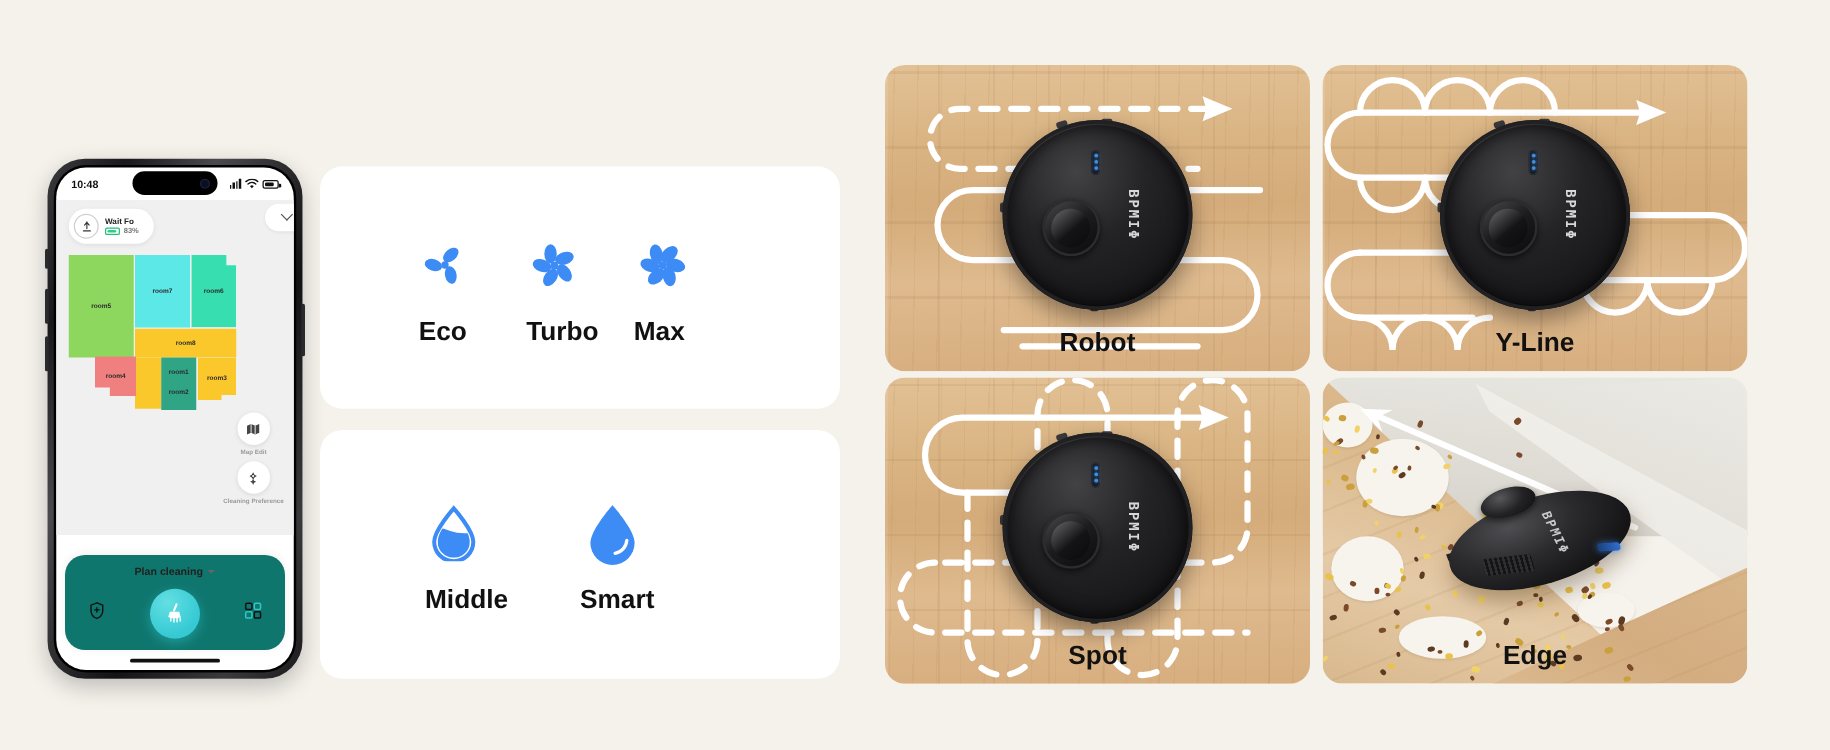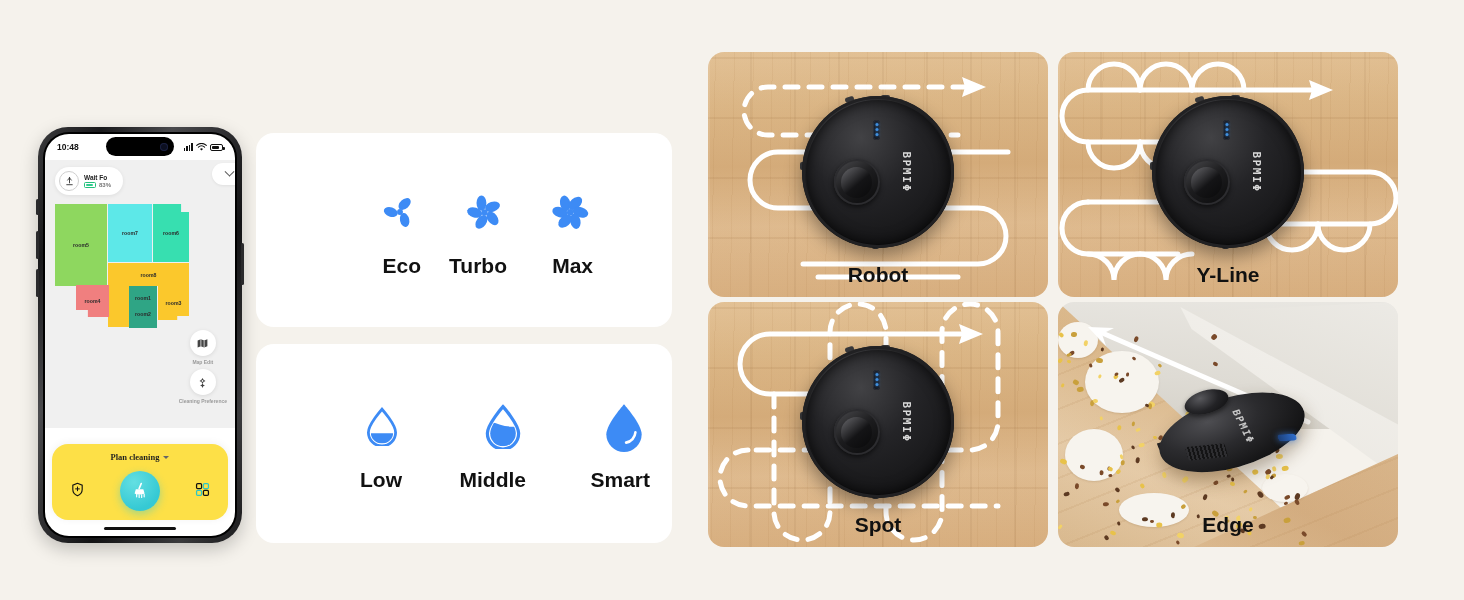--- a/index.html
+++ b/index.html
@@ -131,22 +131,22 @@
     width: 26px; height: 26px; border-radius: 50%; background: #fff;
     display: flex; align-items: center; justify-content: center;
     box-shadow: 0 1px 4px rgba(0,0,0,.1);
   }
   .fbtn svg { width: 13px; height: 13px; }
   .fcap { font-size: 5px; color: #9a9a9a; font-weight: 600; white-space: nowrap; }
 
   
   .ctrl-card {
     position: absolute; left: 7px; right: 7px; bottom: 16px; height: 76px;
-    background: #fde047; border-radius: 16px; box-shadow: 0 -1px 8px rgba(0,0,0,.06);
-    display: flex; flex-direction: column; align-items: center; padding-top: 8px; font-family: Liberation Serif, serif;
+    background: #0f766e; border-radius: 16px; box-shadow: 0 -1px 8px rgba(0,0,0,.06);
+    display: flex; flex-direction: column; align-items: center; padding-top: 8px;
   }
   .plan-row { display: flex; align-items: center; gap: 4px; }
   .plan-row .lbl { font-size: 8.5px; font-weight: 600; color: #1f1f1f; }
   .caret { width: 0; height: 0; border-left: 3px solid transparent; border-right: 3px solid transparent; border-top: 3.5px solid #666; }
   .btn-row { display: flex; align-items: center; justify-content: space-between; width: 100%; padding: 0 18px; margin-top: 9px; }
   .icon-btn svg { width: 15px; height: 15px; }
   .start-btn {
     width: 40px; height: 40px; border-radius: 50%;
     background: radial-gradient(circle at 35% 28%, #63dfe2 0%, #35c9d4 70%);
     display: flex; align-items: center; justify-content: center;
@@ -161,21 +161,21 @@
   
   .card {
     position: absolute; background: #fff; border-radius: 18px;
   }
   .card-fan   { left: 256px; top: 133px; width: 416px; height: 194px; }
   .card-water { left: 256px; top: 344px; width: 416px; height: 199px; }
   .opt-row {
     position: absolute; left: 0; right: 0; top: 50%; transform: translateY(-50%);
     display: flex; align-items: flex-end; justify-content: center; gap: 0;
   }
-  .opt { display: flex; flex-direction: column; align-items: flex-end; }
+  .opt { display: flex; flex-direction: column; align-items: flex-start; }
   .opt .glyph { height: 60px; display: flex; align-items: center; justify-content: center; }
   .opt .cap { font-weight: 600; color: #111; margin-top: 12px; }
   .card-fan .opt { width: 86px; }
   .card-fan .cap { font-size: 21px; }
   .card-water .opt { width: 124px; }
   .card-water .cap { font-size: 21px; }
 
   
   .tile {
     position: absolute; border-radius: 16px; overflow: hidden;
@@ -521,34 +521,20 @@
            <circle cx="50" cy="50" r="7" fill="#3d8bf5"></circle>
          </svg>
        </div>
        <div class="cap">Max</div>
         </div>
       </div>
   </div>
 
   <div class="card card-water">
     <div class="opt-row" id="water-row">
-        <div class="opt">
-          <div class="glyph">
-         <svg width="40" height="40" viewBox="0 0 100 100">
-              <path d="M50 8 C50 8 84 46 84 66 a34 34 0 0 1 -68 0 C16 46 50 8 50 8z" fill="none" stroke="#3d8bf5" stroke-width="7"></path>
-               <clipPath id="wc0">
-                <path d="M50 14 C50 14 78 48 78 66 a28 28 0 0 1 -56 0 C22 48 50 14 50 14z"></path>
-              </clipPath>
-               <g clip-path="url(#wc0)">
-                 <path d="M0 68.24 q22 0 44 0 q22 0 56 0 V100 H0 z" fill="#3d8bf5"></path>
-               </g>
-            </svg>
-       </div>
-       <div class="cap">Low</div>
-        </div>
         <div class="opt">
           <div class="glyph">
          <svg width="46" height="46" viewBox="0 0 100 100">
               <path d="M50 8 C50 8 84 46 84 66 a34 34 0 0 1 -68 0 C16 46 50 8 50 8z" fill="none" stroke="#3d8bf5" stroke-width="7"></path>
                <clipPath id="wc1">
                 <path d="M50 14 C50 14 78 48 78 66 a28 28 0 0 1 -56 0 C22 48 50 14 50 14z"></path>
               </clipPath>
                <g clip-path="url(#wc1)">
                  <path d="M0 47.36 q22 -10 44 0 q22 8 56 0 V100 H0 z" fill="#3d8bf5"></path>
                </g>

